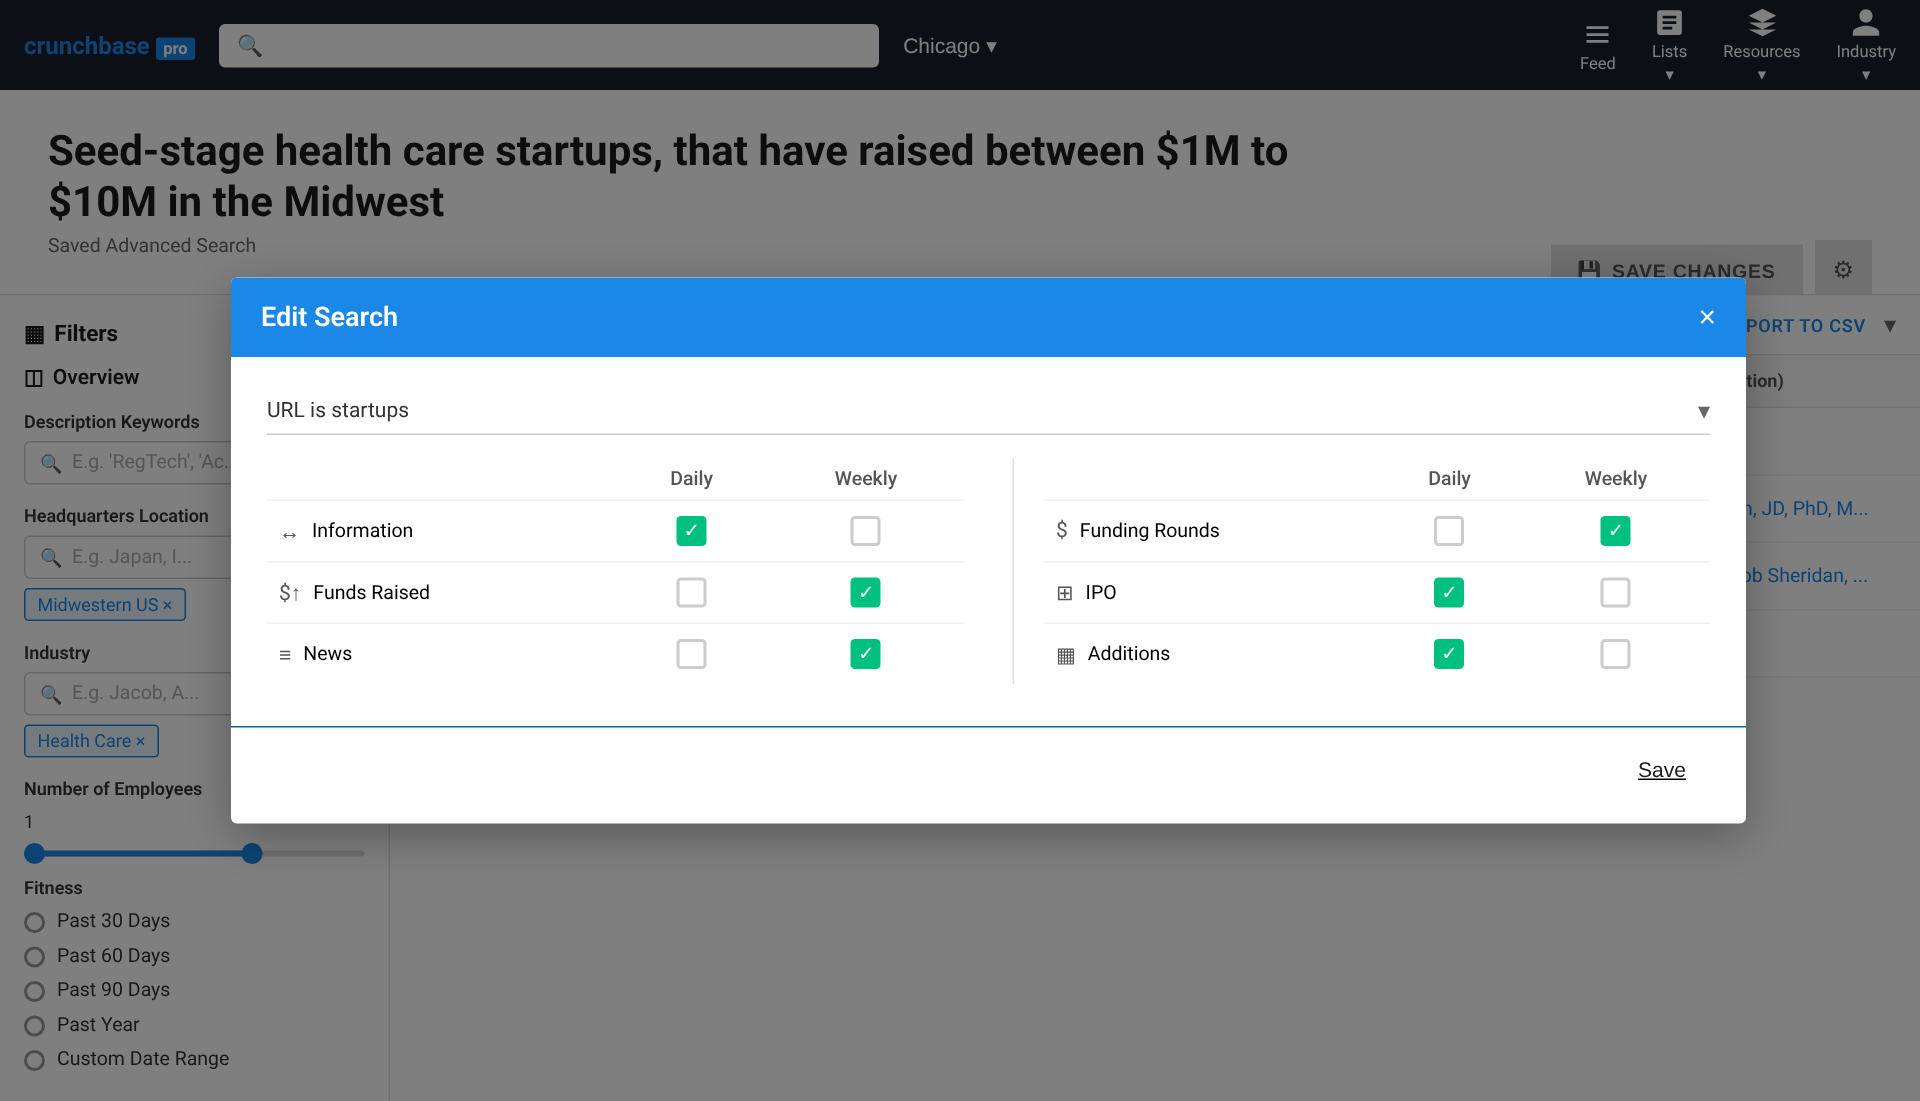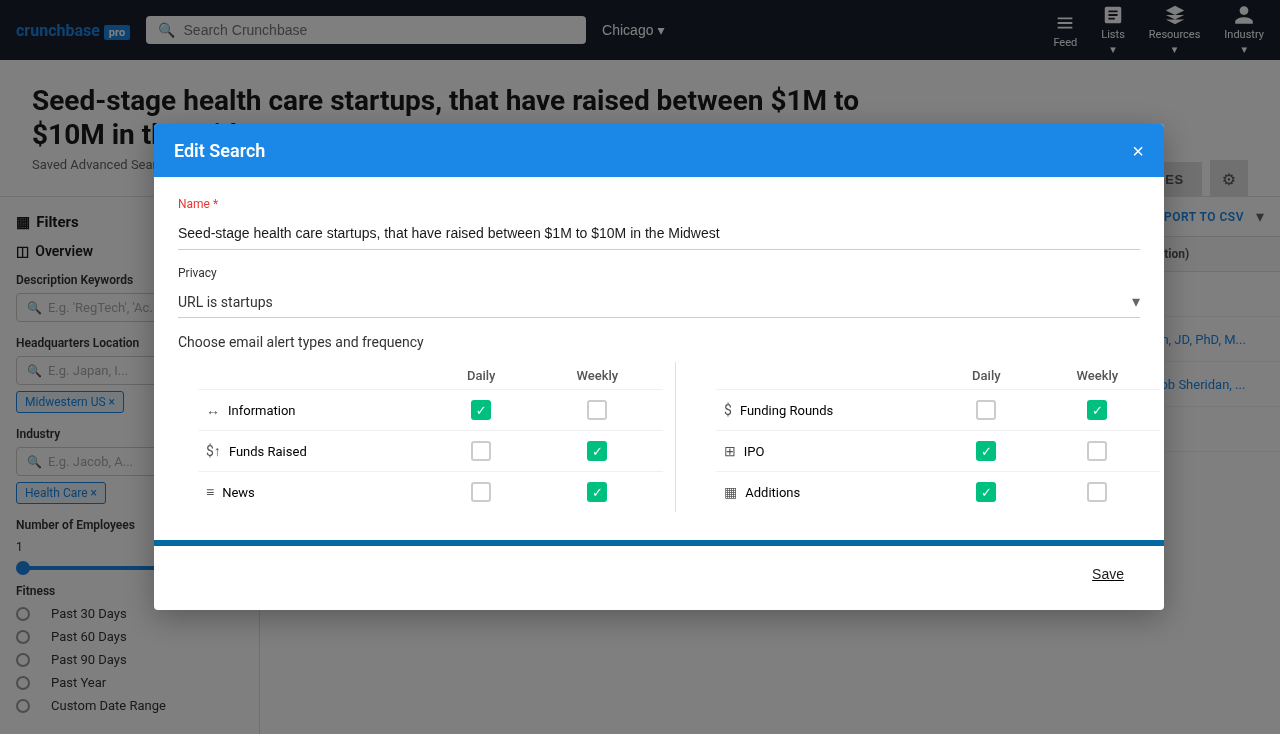--- a/index.html
+++ b/index.html
@@ -193,21 +193,21 @@
       height: 14px;
       background: #1b87e6;
       border-radius: 50%;
       position: absolute;
       top: -5px;
       cursor: pointer;
     }
     .slider-thumb.left { left: 0; }
     .slider-thumb.right { right: 30%; }
     .radio-group { display: flex; flex-direction: column; gap: 8px; margin-top: 8px; }
-    .radio-item { display: flex; align-items: center; gap: 21px; font-size: 13px; color: #333; }
+    .radio-item { display: flex; align-items: center; gap: 8px; font-size: 13px; color: #333; }
     .radio-circle {
       width: 14px; height: 14px; border-radius: 50%;
       border: 2px solid #999; flex-shrink: 0;
     }
 
     
     .table-area {
       flex: 1;
       overflow: auto;
       background: white;
@@ -301,21 +301,21 @@
       padding: 6px 0;
     }
     .form-select-val { font-size: 14px; color: #333; flex: 1; }
     .form-select-arrow { color: #666; font-size: 16px; }
 
     .alert-section-title {
       font-size: 14px;
       color: #333;
       margin: 16px 0 12px;
     }
-    .alert-table { width: 100%; border-collapse: collapse; margin-left: 20px; }
+    .alert-table { width: 100%; border-collapse: collapse; }
     .alert-table th {
       font-size: 13px;
       color: #555;
       font-weight: 500;
       text-align: center;
       padding: 6px 8px;
       background: none;
       border-bottom: none;
     }
     .alert-table th.left-align { text-align: left; }
@@ -341,21 +341,21 @@
     }
     .two-col-alerts {
       display: grid;
       grid-template-columns: 1fr 1fr;
       gap: 0 32px;
     }
     .modal-footer {
       display: flex;
       justify-content: flex-end;
       padding: 12px 24px 20px;
-      border-top: 6px solid #0369a1;
+      border-top: 1px solid #0369a1;
       margin-top: 8px;
       text-decoration: underline;
     }
     .save-btn {
       background: white;
       color: #1a1a1a;
       border: none;
       font-size: 14px;
       font-weight: 500;
       cursor: pointer;
@@ -368,21 +368,20 @@
   </style>
 </head>
 <body>
 
 <nav class="topnav">
   <div class="logo">
     <span>crunchbase</span> <span style="color:#4db3f7;font-size:11px;background:#1b87e6;padding:1px 5px;border-radius:2px;color:white;">pro</span>
   </div>
   <div class="search-bar">
     <span class="search-icon-nav">🔍</span>
-    <input type="text" placeholder="Search Crunchbase" style="">
   </div>
   <button class="advanced-btn">
     <span>Chicago</span>
     <span>▾</span>
   </button>
   <div class="nav-icons">
     <div class="nav-icon-item">
       <svg viewBox="0 0 24 24">
           <path d="M4 6h16v2H4zm0 5h16v2H4zm0 5h16v2H4z"></path>
         </svg>
@@ -564,34 +563,26 @@
 </div>
 
 <div class="overlay">
   <div class="modal">
     <div class="modal-header">
       <span class="modal-title">Edit Search</span>
       <button class="modal-close">×</button>
     </div>
     <div class="modal-body">
       <div class="form-group">
-        <label class="form-label">
-          <span>Name</span><span style="color:#e53935;"> *</span>
-        </label>
-        <input class="form-input" type="text" value="Seed-stage health care startups, that have raised between $1M to $10M in the Midwest" style="">
-      </div>
-      <div class="form-group">
-        <label class="form-label">Privacy</label>
         <div class="form-select-container">
           <span class="form-select-val">URL is startups</span>
           <span class="form-select-arrow">▾</span>
         </div>
       </div>
 
-      <div class="alert-section-title">Choose email alert types and frequency</div>
 
       <div class="two-col-alerts">
 
         <div>
           <table class="alert-table">
             <thead>
               <tr>
                 <th class="left-align" style="width:50%;"></th>
                 <th>Daily</th>
                 <th>Weekly</th>

